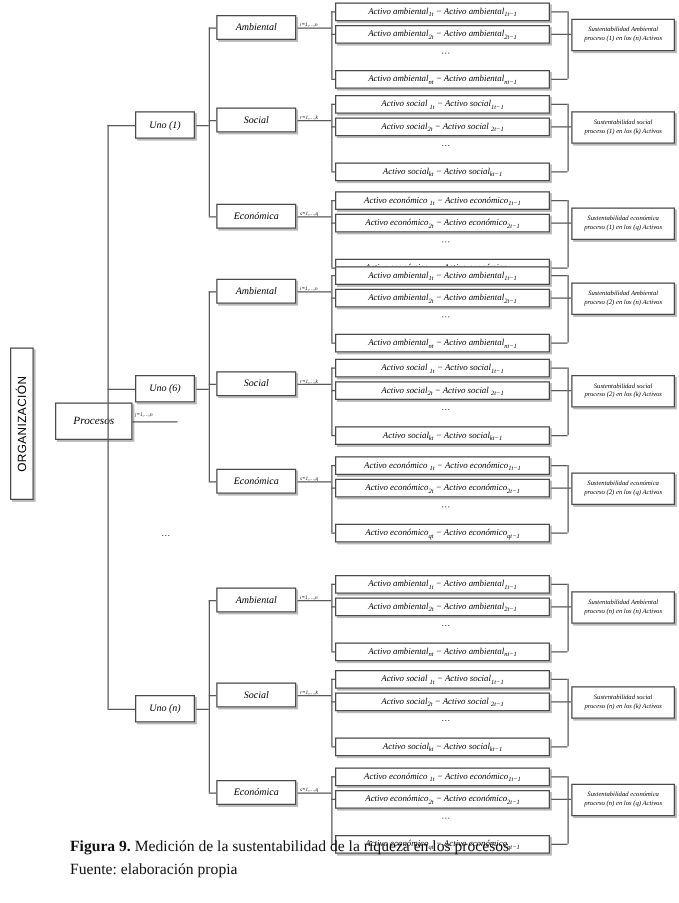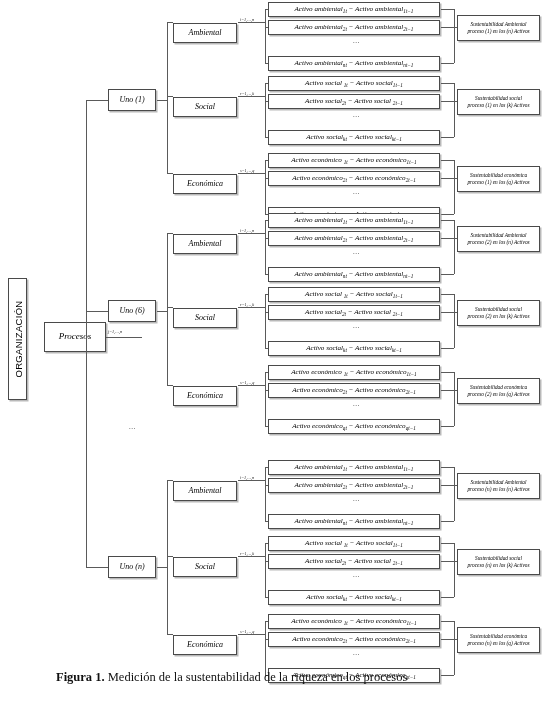--- a/index.html
+++ b/index.html
@@ -19,21 +19,21 @@
        border:1px solid #4a4a4a;background:#fff;
        box-shadow:1.5px 1.5px 0 0 #b9b9b9;}
   .org span{position:absolute;left:50%;top:50%;
        transform:translate(-50%,-50%) rotate(-90deg);
        white-space:nowrap;font-family:"Liberation Sans",sans-serif;
        font-size:9.5px;font-style:normal;letter-spacing:.3px;}
 
   .procesos{left:44px;top:322px;width:62px;height:30px;font-size:9px;}
 
   .uno{width:48px;height:22px;font-size:8px;}
-  .cat{width:64px;height:20px;font-size:8px;margin-top:11px;}
+  .cat{width:64px;height:20px;font-size:8px;}
 
   .eq{height:15px;font-size:7.1px;font-style:italic;padding:0 2px;
       white-space:nowrap;}
   .eq sub{font-size:5.2px;vertical-align:baseline;position:relative;top:2px;}
   .sus{width:83px;height:26px;font-size:5.3px;font-style:italic;
        flex-direction:column;line-height:1.35;padding:0 2px;}
 
   
   .ln{position:absolute;background:#5a5a5a;}
   .h{height:1px;}
@@ -349,15 +349,16 @@
       <div class="ln v" style="left: 86px; top: 100px; width: 1px; height: 467px;"></div>
       <div class="ln h" style="left: 106px; top: 337px; width: 1px; height: 1px;"></div>
       <div class="ln h" style="left: 106px; top: 337px; width: 0px; height: 1px;"></div>
       <div class="ln h" style="left: 106px; top: 337px; width: 0px;"></div>
       <div class="ln h" style="left: 106px; top: 337px; width: 36px; height: 1px;"></div>
     </div>
 </div>
 
 <div id="caption">
   <div>
-    <b>Figura 1.</b><span> Medición de la sustentabilidad de la riqueza en los procesos</span>
+    <b>Figura 9.</b><span> Medición de la sustentabilidad de la riqueza en los procesos</span>
   </div>
+  <div>Fuente: elaboración propia</div>
 </div>
 
 </body></html>

